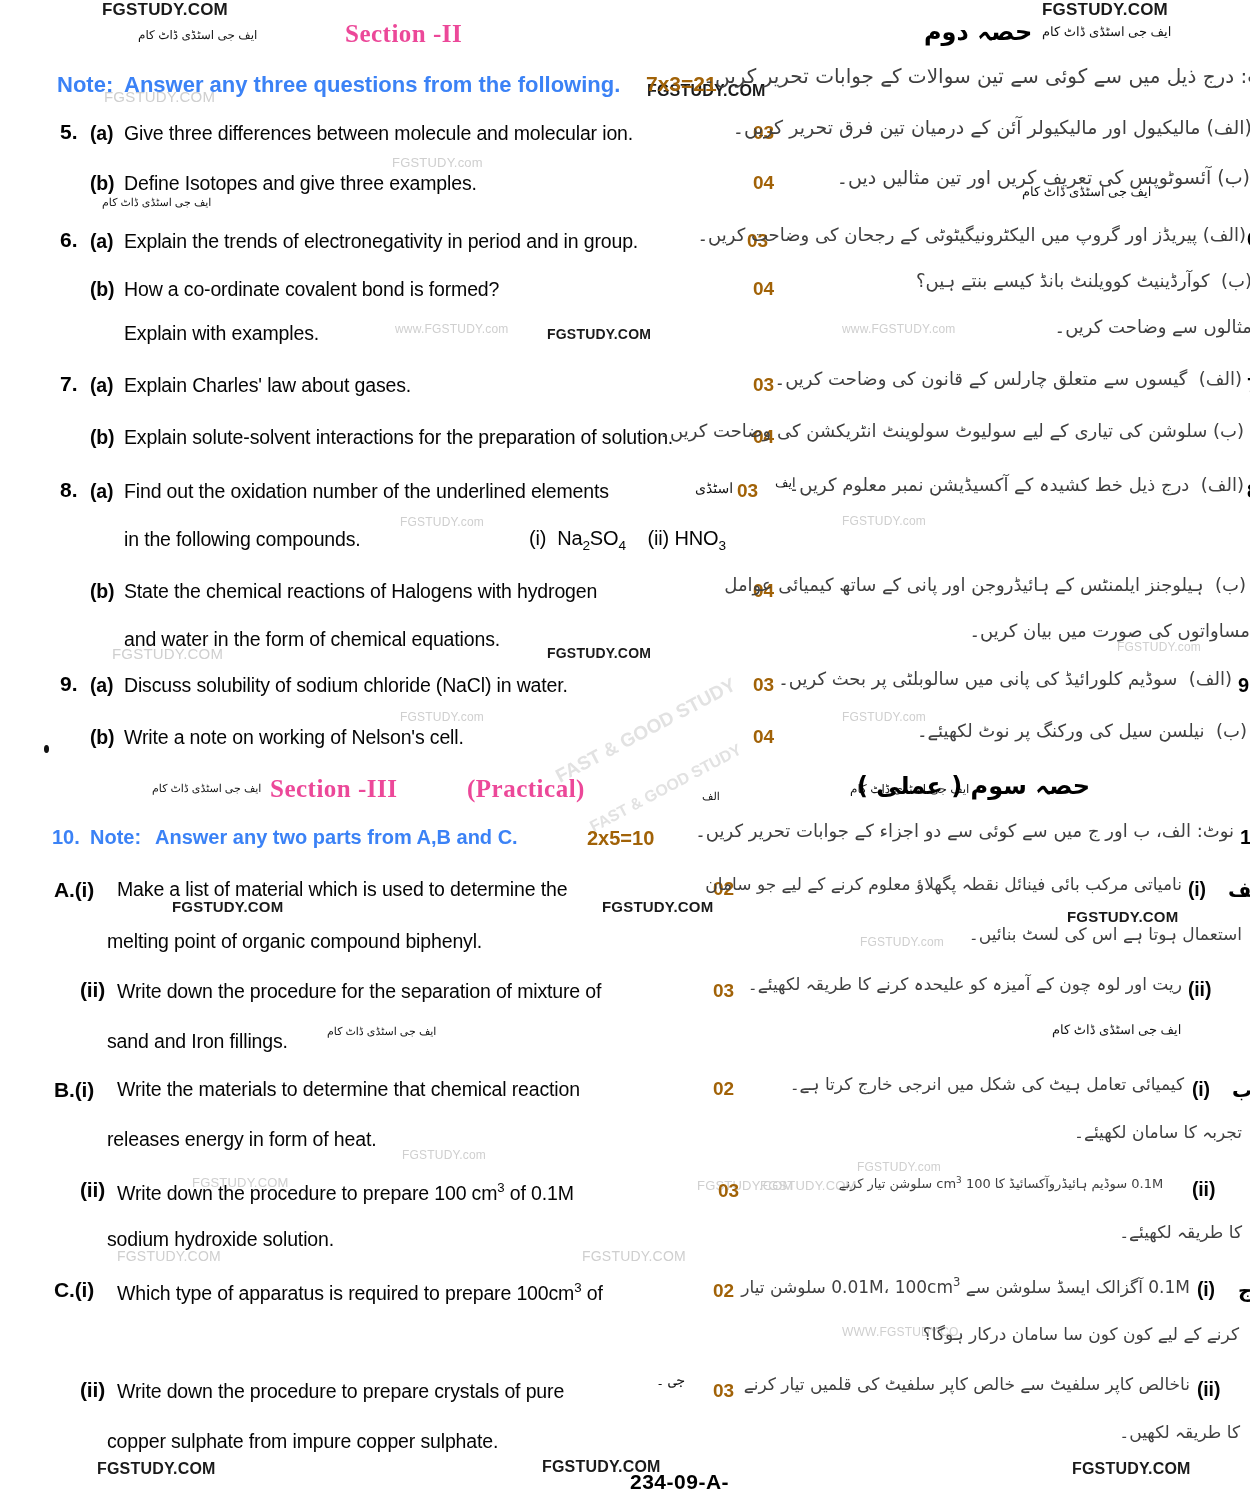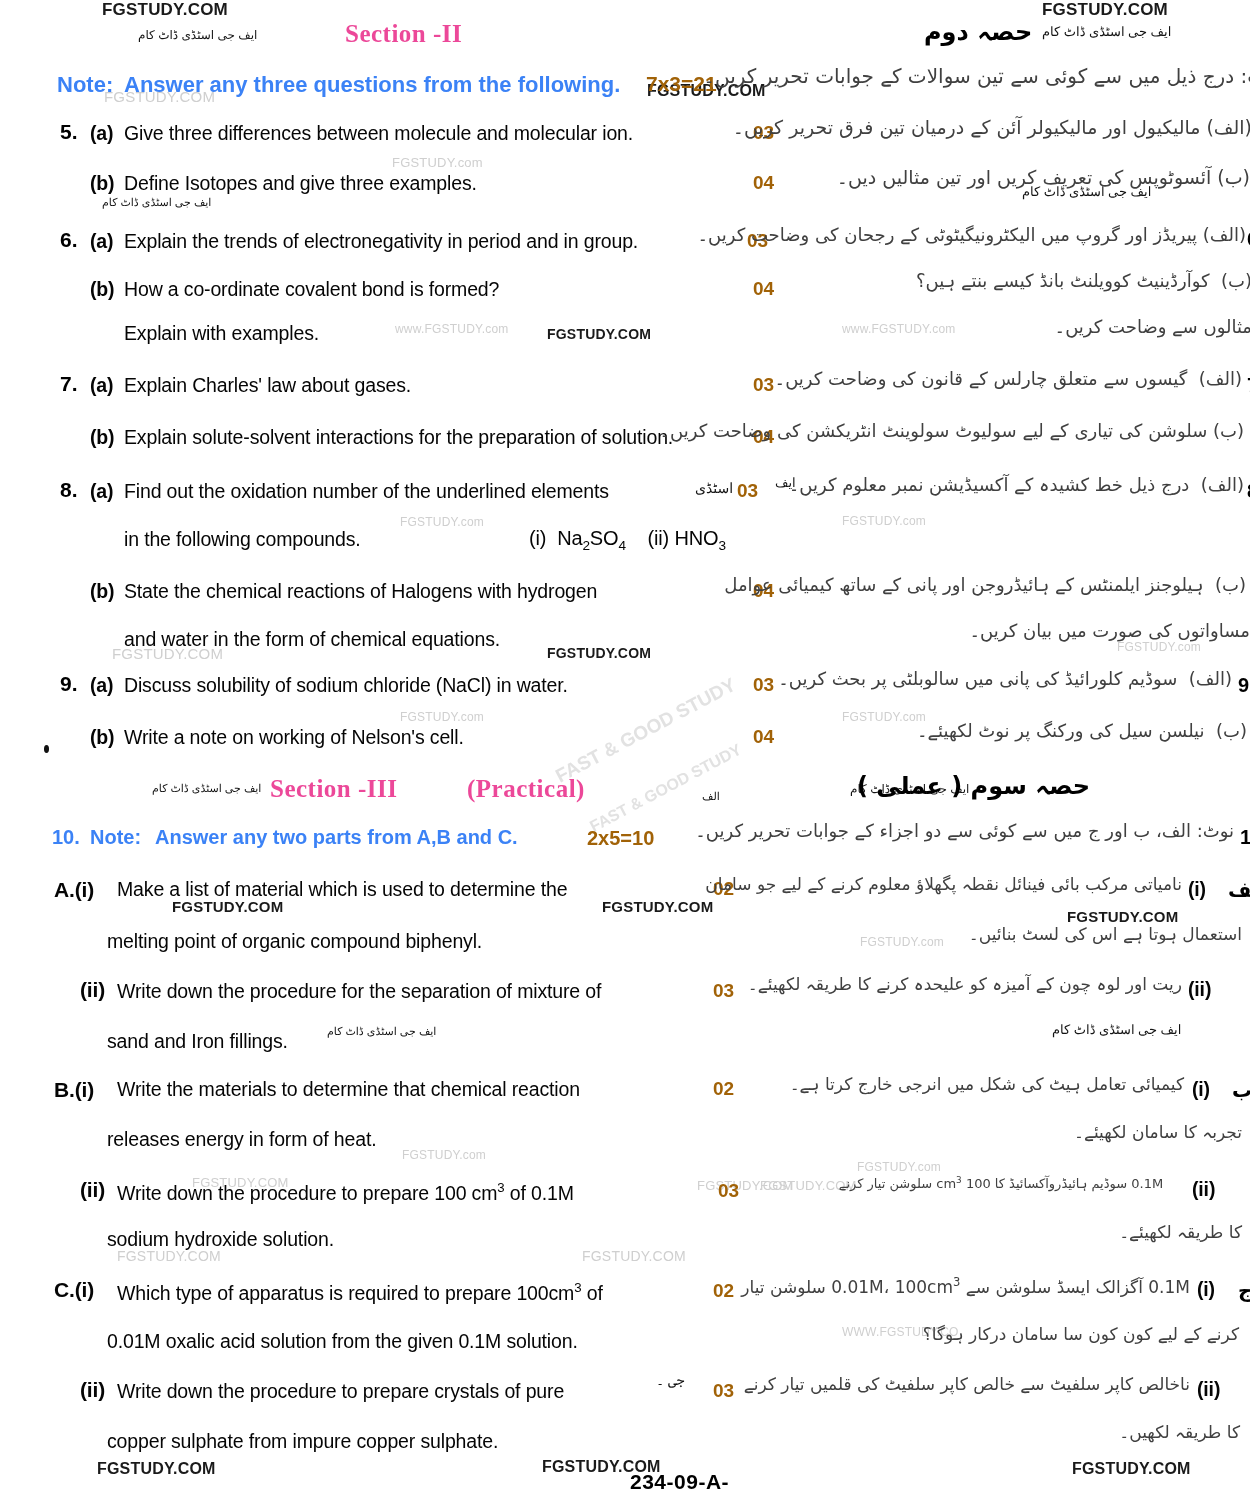--- a/index.html
+++ b/index.html
@@ -302,21 +302,20 @@
   <div class="urdu" style="left:775px; top:1176px; width:368px; font-size:13px;text-align:center;">0.1M سوڈیم ہائیڈروآکسائیڈ کا 100 cm<sup>3</sup> سلوشن تیار کرنے</div>
   <div class="eng" style="left:65px;  top:1228px;">sodium hydroxide solution.</div>
   <div class="urdu" style="left:1010px; top:1224px; width:190px; font-size:17px;">کا طریقہ لکھیئے۔</div>
 
   <div class="eng eng-b" style="left:12px; top:1278px; font-size:21px;"><span>C.</span><span>(i)</span></div>
   <div class="eng" style="left:75px;  top:1280px;">Which type of apparatus is required to prepare 100cm<sup>3</sup> of</div>
   <div class="marks" style="left:671px; top:1280px;">02</div>
   <div class="urdu-num" style="left:1196px; top:1278px; font-family:'DejaVu Sans',sans-serif;">ج</div>
   <div class="eng eng-b" style="left:1155px; top:1278px;">(i)</div>
   <div class="urdu" style="left:760px; top:1276px; width:388px; font-size:17px;">0.1M آگزالک ایسڈ سلوشن سے 0.01M، 100cm<sup>3</sup> سلوشن تیار</div>
-  <div class="eng" style="left:65px;  top:1330px;">0.01M oxalic acid solution from the given 0.1M solution.</div>
   <div class="urdu" style="left:905px; top:1326px; width:292px; font-size:17px;">کرنے کے لیے کون کون سا سامان درکار ہوگا؟</div>
 
   <div class="eng eng-b" style="left:38px; top:1378px; font-size:21px;">(ii)</div>
   <div class="eng" style="left:75px;  top:1380px;">Write down the procedure to prepare crystals of pure</div>
   <div class="wm-urdu" style="left:614px; top:1372px; font-size:14px;">جی ۔</div>
   <div class="marks" style="left:671px; top:1380px;">03</div>
   <div class="eng eng-b" style="left:1155px; top:1378px;">(ii)</div>
   <div class="urdu" style="left:800px; top:1376px; width:348px; font-size:17px;">ناخالص کاپر سلفیٹ سے خالص کاپر سلفیٹ کی قلمیں تیار کرنے</div>
   <div class="eng" style="left:65px;  top:1430px;">copper sulphate from impure copper sulphate.</div>
   <div class="urdu" style="left:1010px; top:1424px; width:188px; font-size:17px;">کا طریقہ لکھیں۔</div>

